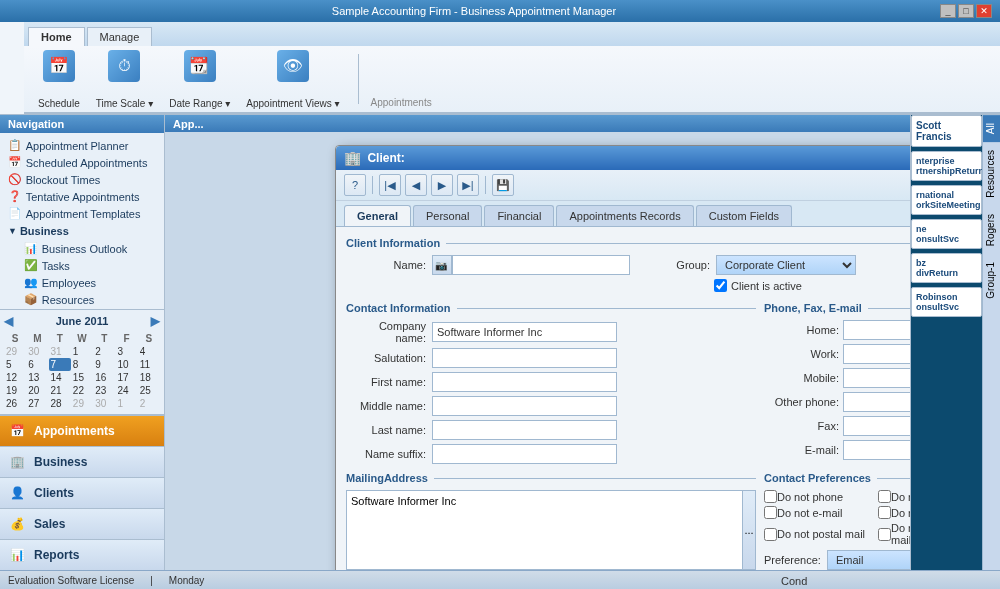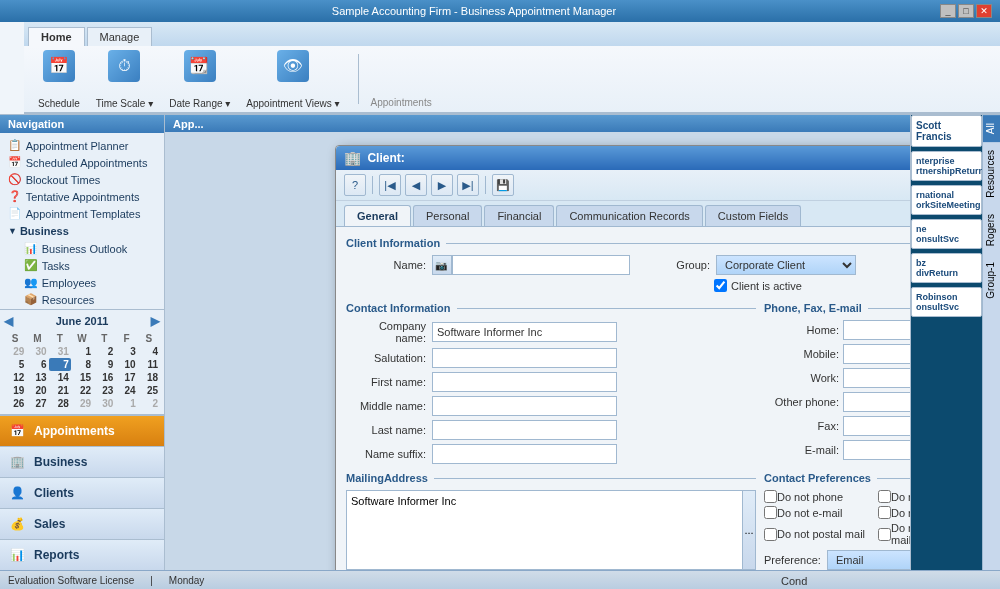--- a/index.html
+++ b/index.html
@@ -158,21 +158,21 @@
       align-items: center;
       justify-content: space-between;
       font-size: 11px;
       font-weight: bold;
       color: #1a3a5c;
       margin-bottom: 4px;
     }
     .calendar-nav-btn { cursor: pointer; color: #3a7ab8; font-size: 12px; }
     .calendar-grid { width: 100%; border-collapse: collapse; font-size: 10px; }
     .calendar-grid th { text-align: center; color: #666; padding: 1px; }
-    .calendar-grid td { text-align: right; padding: 1px 2px; cursor: pointer; color: #333; font-weight: bold; }
+    .calendar-grid td { text-align: left; padding: 1px 2px; cursor: pointer; color: #333; }
     .calendar-grid td.today { background: #3a7ab8; color: white; border-radius: 2px; }
     .calendar-grid td.other-month { color: #aaa; }
 
     
     .bottom-nav {
       border-top: 1px solid #aabdd0;
     }
     .bottom-nav-btn {
       display: flex;
       align-items: center;
@@ -728,21 +728,21 @@
         <div class="toolbar-icon-btn">▶</div>
         <div class="toolbar-icon-btn">▶|</div>
         <div class="toolbar-separator"></div>
         <div class="toolbar-icon-btn">💾</div>
       </div>
 
       <div class="dialog-tabs">
         <div class="dialog-tab active">General</div>
         <div class="dialog-tab">Personal</div>
         <div class="dialog-tab">Financial</div>
-        <div class="dialog-tab">Communication Records</div>
+        <div class="dialog-tab">Appointments Records</div>
         <div class="dialog-tab">Custom Fields</div>
       </div>
 
       <div class="dialog-body">
 
         <div class="section-header">
           <span>Client Information</span>
         </div>
 
         <div class="dialog-two-col">
@@ -806,26 +806,26 @@
           <div style="width:220px;">
             <div class="section-header">
               <span>Phone, Fax, E-mail</span>
             </div>
             <div class="phone-row">
               <span class="phone-label">Home:</span>
               <input class="phone-input" type="text" value="" style="">
               <button class="phone-icon-btn">📞</button>
             </div>
             <div class="phone-row">
-              <span class="phone-label">Mobile:</span>
+              <span class="phone-label">Work:</span>
               <input class="phone-input" type="text" value="" style="">
               <button class="phone-icon-btn">📞</button>
             </div>
             <div class="phone-row">
-              <span class="phone-label">Work:</span>
+              <span class="phone-label">Mobile:</span>
               <input class="phone-input" type="text" value="" style="">
               <button class="phone-icon-btn">📞</button>
             </div>
             <div class="phone-row">
               <span class="phone-label">Other phone:</span>
               <input class="phone-input" type="text" value="" style="">
               <button class="phone-icon-btn">📞</button>
             </div>
             <div class="phone-row">
               <span class="phone-label">Fax:</span>

